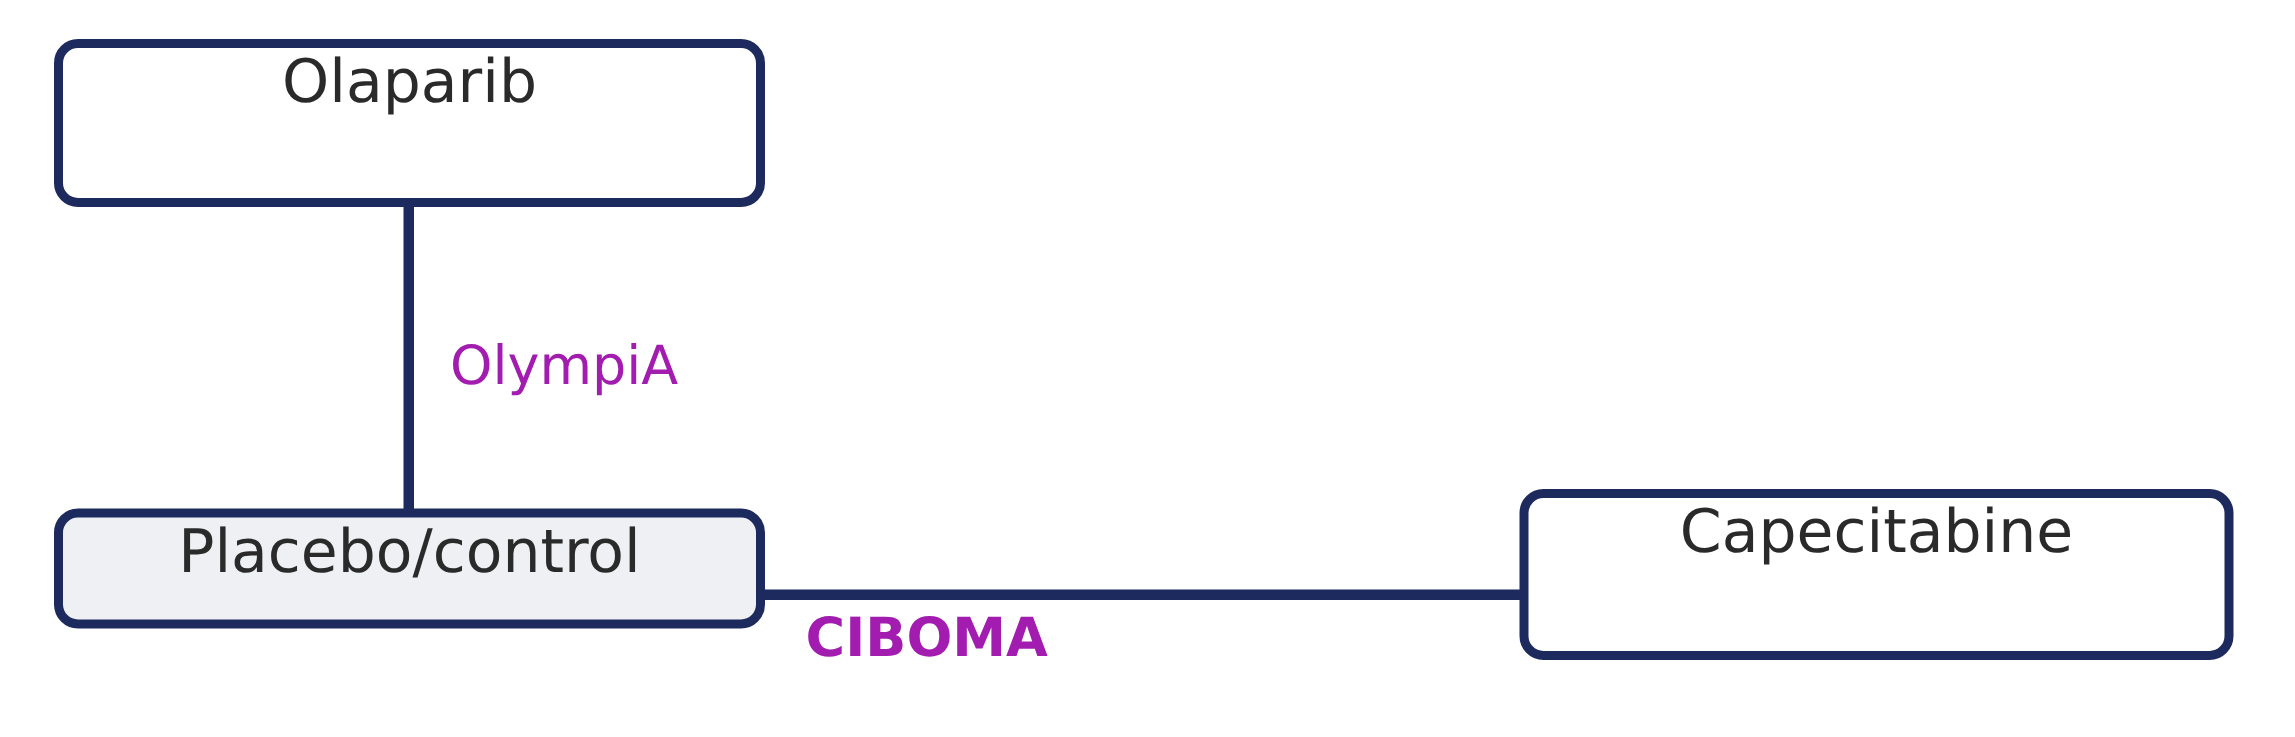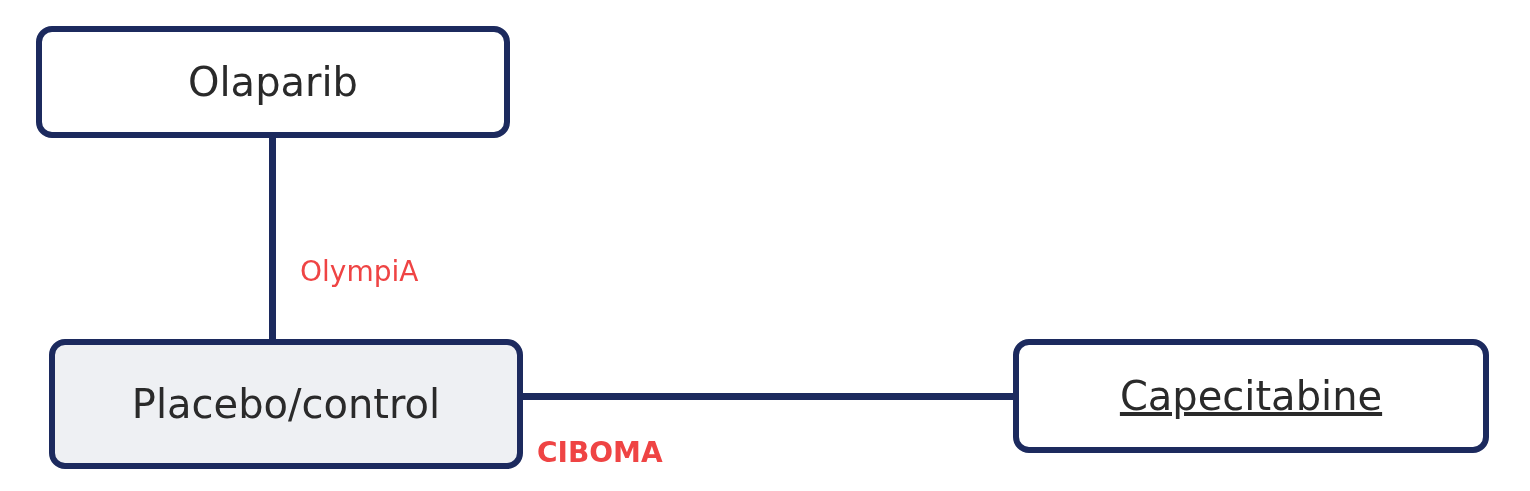--- a/index.html
+++ b/index.html
@@ -1,38 +1,38 @@
 <!DOCTYPE html>
 <html><head>
 <meta charset="utf-8">
 <style>
   html, body { margin: 0; padding: 0; background: #ffffff; }
   body { width: 1530px; height: 491px; position: relative; overflow: hidden;
          font-family: "DejaVu Sans", "Liberation Sans", sans-serif; }
   .node { position: absolute; box-sizing: border-box; border: 6px solid #1c2a5e;
-          border-radius: 16px; display: flex; align-items: center; justify-content: center;
+          border-radius: 16px; display: flex; align-items: flex-start; justify-content: center;
           font-size: 40px; color: #2a2a2a; background: #ffffff; }
   .node.control { background: #eef0f3; }
   .line { position: absolute; background: #1c2a5e; }
-  .edge-label { position: absolute; font-size: 28px; color: #ef4444; white-space: nowrap; margin-top: 31px; }
+  .edge-label { position: absolute; font-size: 36px; color: #a21caf; white-space: nowrap; }
 </style>
 </head>
 <body>
 
 <div>
   <div class="line" style="left:269px; top:136px; width:7px; height:205px;"></div>
   <div class="line" style="left:508px; top:393px; width:510px; height:7px;"></div>
 
   <div class="node" style="left:36px; top:26px; width:474px; height:112px;">
     <span>Olaparib</span>
   </div>
 
-  <div class="node control" style="left:36px; top:339px; width:474px; height:130px;margin-left:13px;">
+  <div class="node control" style="left:36px; top:339px; width:474px; height:80px;">
     <span>Placebo/control</span>
   </div>
 
-  <div class="node" style="left:1013px; top:339px; width:476px; height:114px;text-decoration:underline;">
+  <div class="node" style="left:1013px; top:326px; width:476px; height:114px;">
     <span>Capecitabine</span>
   </div>
 
   <div class="edge-label" style="left:300px; top:224px;">OlympiA</div>
   <div class="edge-label" style="left:537px; top:405px;font-weight:bold;">CIBOMA</div>
 </div>
 
 </body></html>

